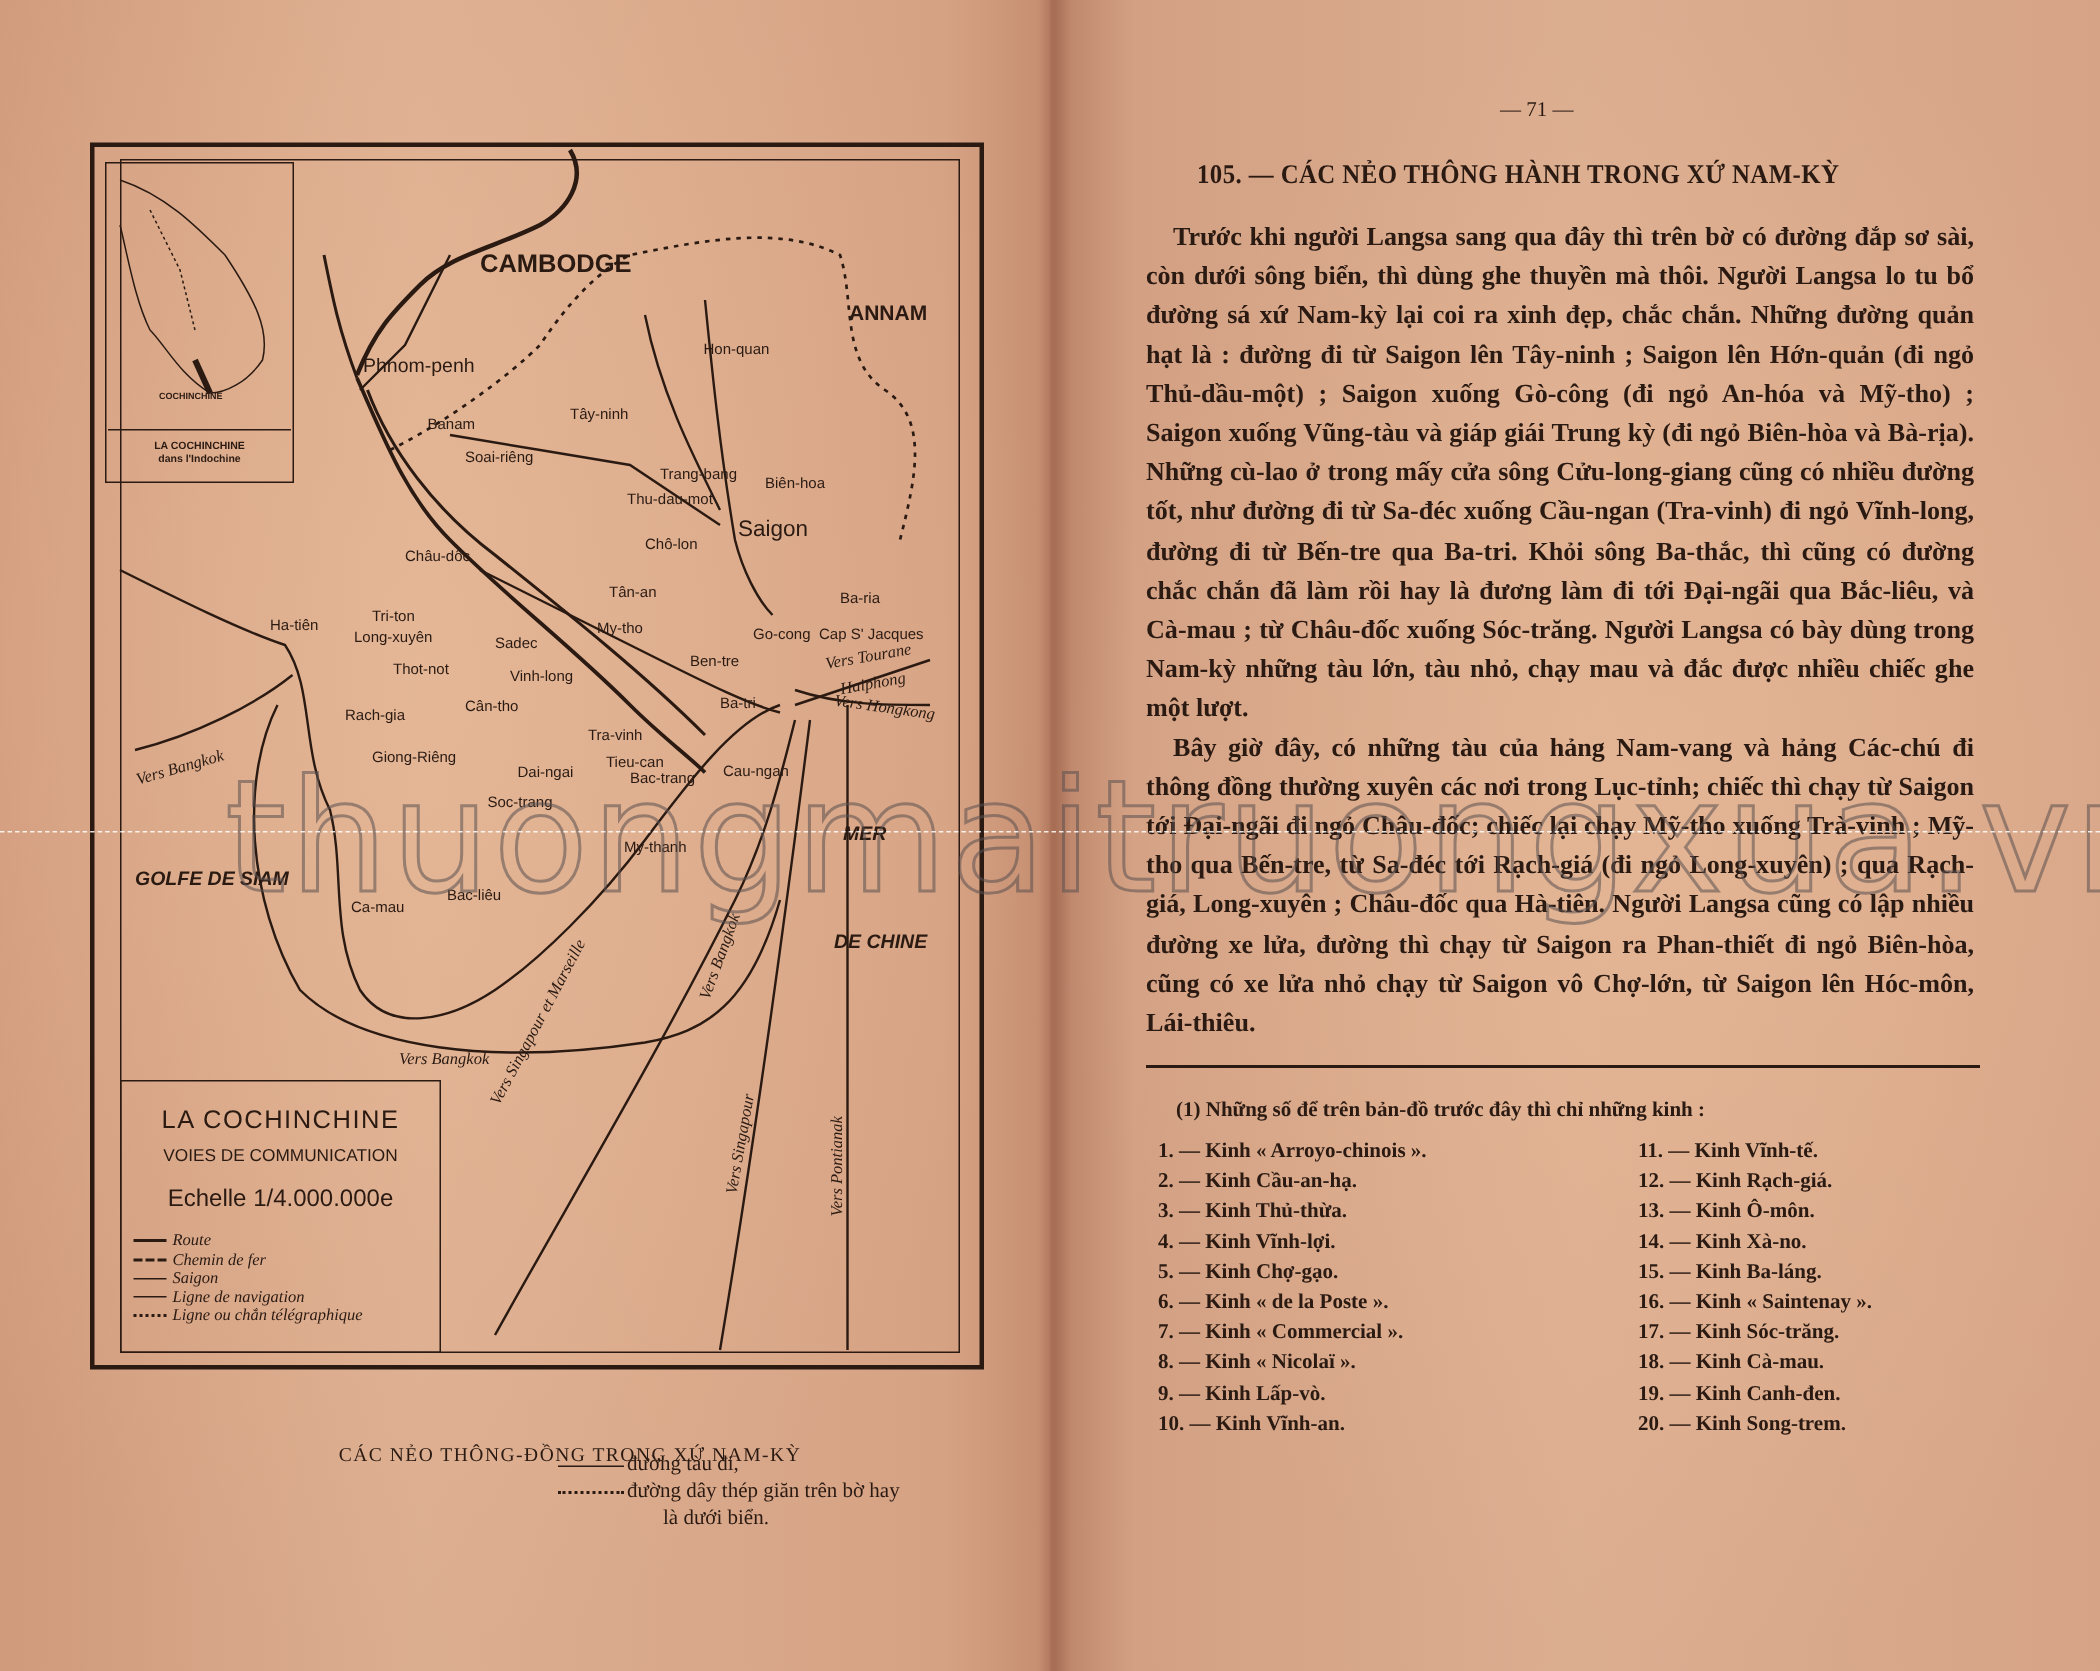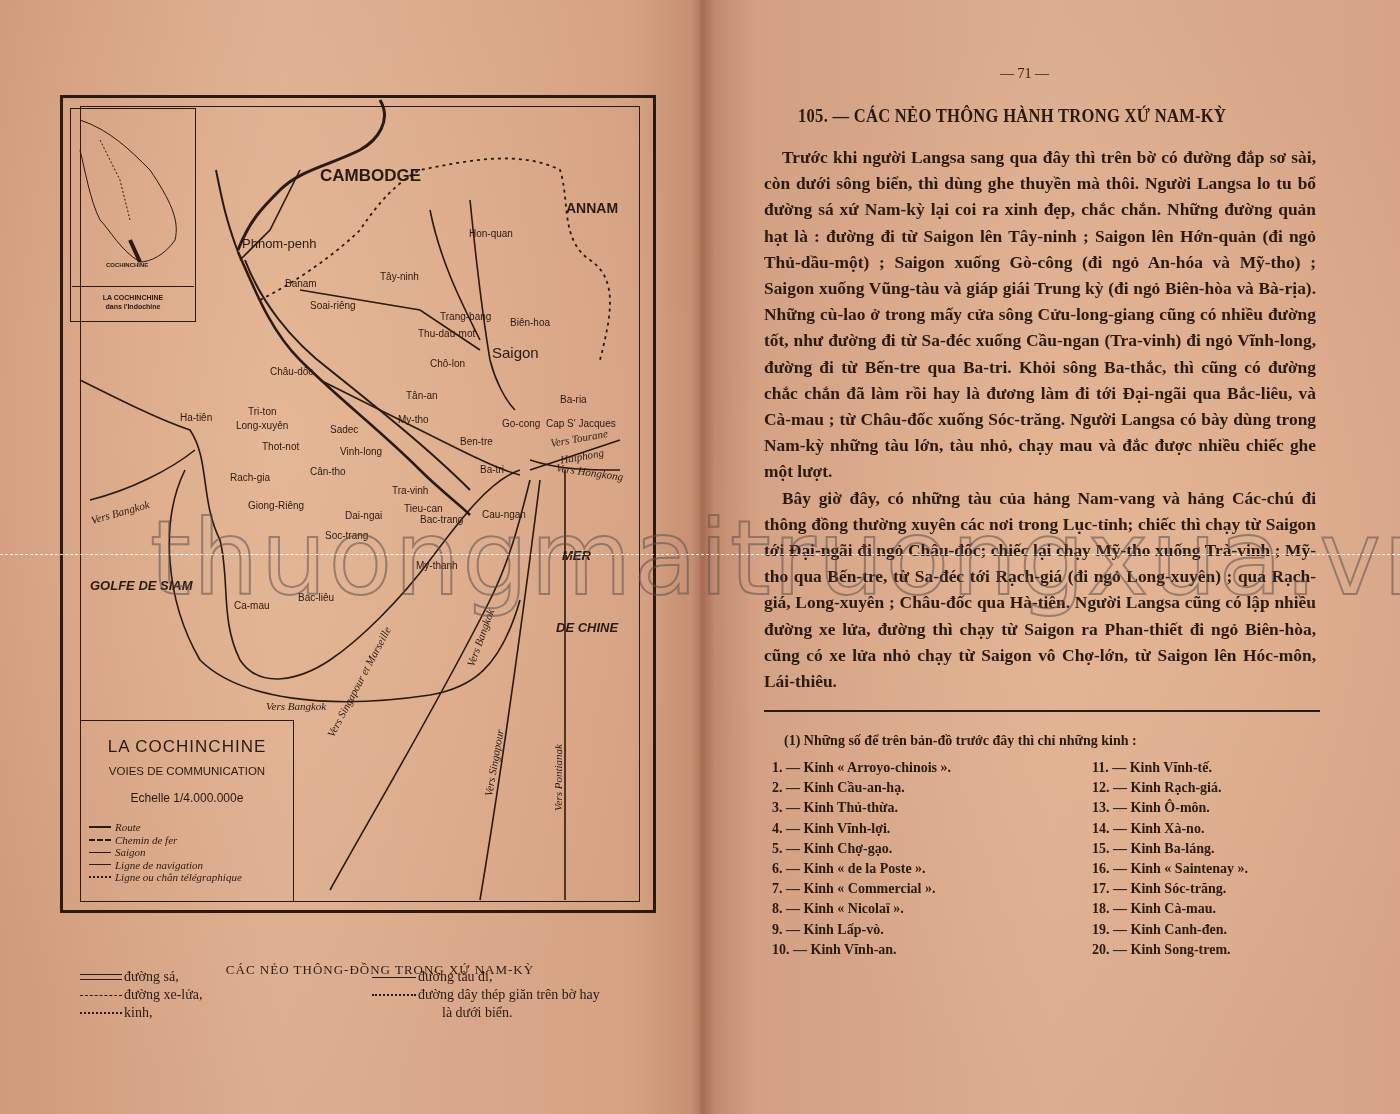--- a/index.html
+++ b/index.html
@@ -53,21 +53,21 @@
   .map-label.sea { font-size:13px; font-weight:bold; font-style:italic; }
   .map-label.ital { font-family:"Liberation Serif", serif; font-style:italic; font-size:11px; }
 
   .legend-box {
     position:absolute; left:80px; top:720px; width:214px; height:182px;
     border:1.5px solid #2a1a12; box-sizing:border-box;
     font-family:"Liberation Sans", sans-serif;
   }
   .legend-title { position:absolute; left:0; width:100%; top:16px; text-align:center; font-size:17px; letter-spacing:1px; }
   .legend-sub { position:absolute; left:0; width:100%; top:44px; text-align:center; font-size:11.5px; }
-  .legend-scale { position:absolute; left:0; width:100%; top:70px; text-align:center; font-size:12px; }
+  .legend-scale { position:absolute; left:0; width:100%; top:70px; text-align:center; font-size:16px; }
   .legend-items { position:absolute; left:8px; top:100px; font-family:"Liberation Serif", serif; font-style:italic; font-size:11px; line-height:12.5px; }
   .legend-items .li { display:flex; align-items:center; gap:4px; }
   .legend-items .sw { width:22px; height:0; border-top:2px solid #2a1a12; }
   .sw.dash { border-top:2px dashed #2a1a12; }
   .sw.dot { border-top:2px dotted #2a1a12; }
   .sw.thin { border-top:1px solid #2a1a12; }
 
   .map-caption {
     position:absolute; left:80px; top:938px; width:600px; text-align:center;
     font-size:13px; letter-spacing:1px;margin-top:24px;
@@ -232,34 +232,20 @@
           <span>Ligne de navigation</span>
         </div>
       <div class="li">
           <span class="sw dot"></span>
           <span>Ligne ou chắn télégraphique</span>
         </div>
     </div>
   </div>
 
   <div class="map-caption">CÁC NẺO THÔNG-ĐỒNG TRONG XỨ NAM-KỲ</div>
-  <div class="key-left">
-    <div class="key-row">
-        <span class="k-line"></span>
-        <span>đường sá,</span>
-      </div>
-    <div class="key-row">
-        <span class="k-rail"></span>
-        <span>đường xe-lửa,</span>
-      </div>
-    <div class="key-row">
-        <span class="k-canal"></span>
-        <span>kinh,</span>
-      </div>
-  </div>
   <div class="key-right">
     <div class="key-row">
         <span class="k-ship"></span>
         <span>đường tàu đi,</span>
       </div>
     <div class="key-row">
         <span class="k-tel"></span>
         <span>đường dây thép giăn trên bờ hay</span>
       </div>
     <div class="key-row" style="padding-left:70px;">

